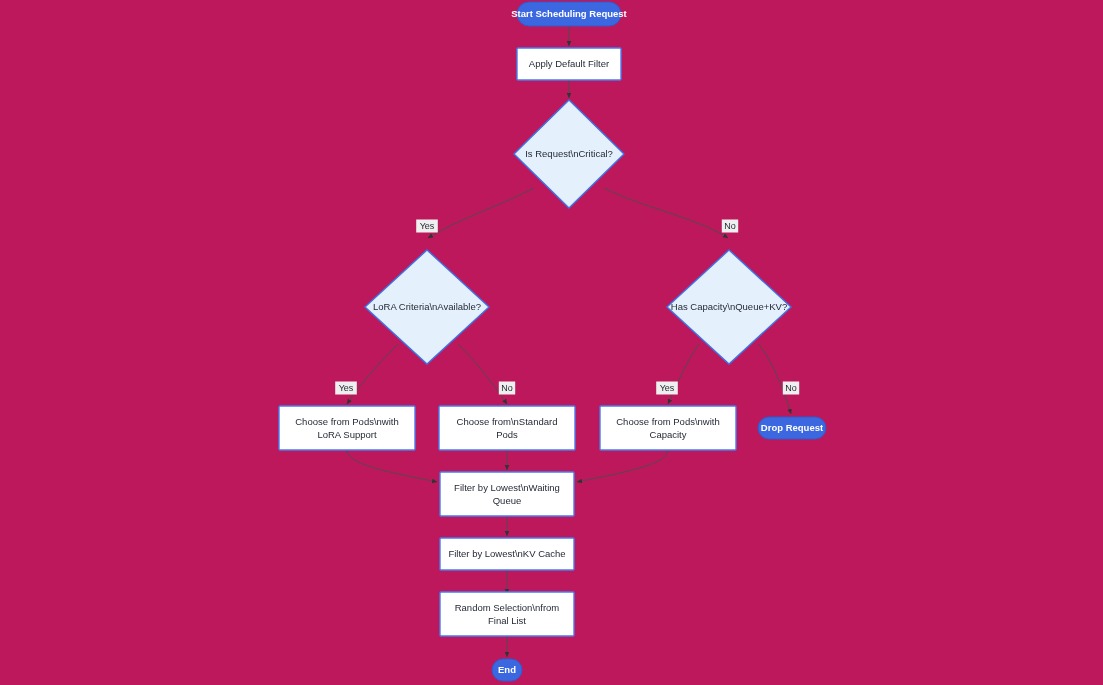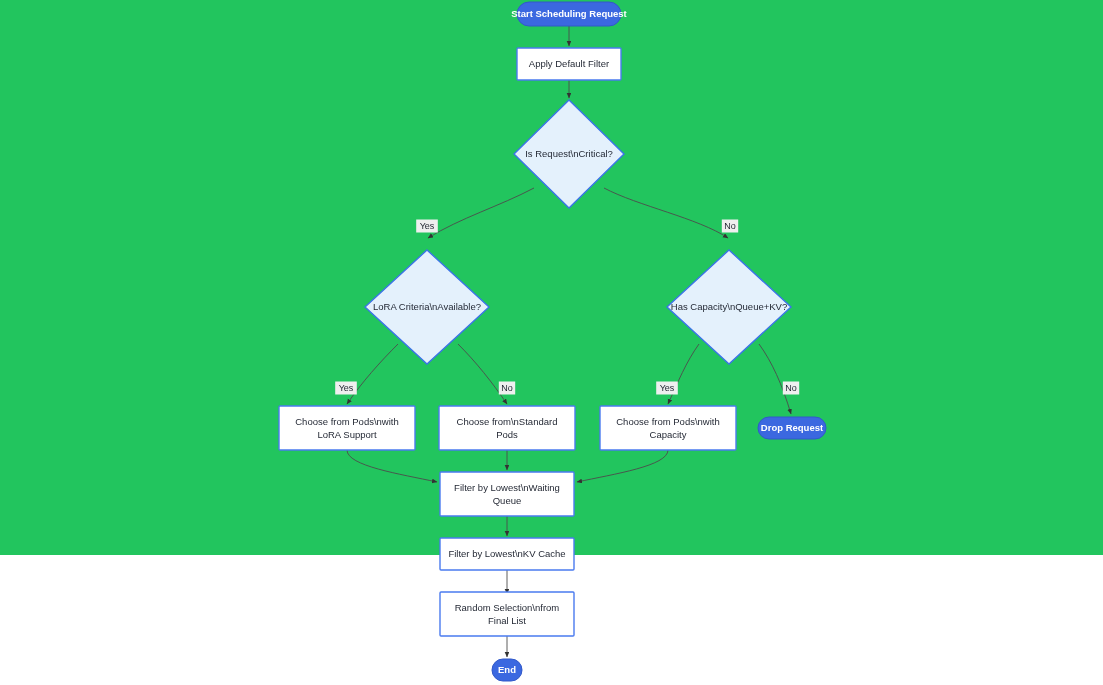--- a/index.html
+++ b/index.html
@@ -9,22 +9,22 @@
   }
   body {
     width: 1103px;
     height: 685px;
     overflow: hidden;
     font-family: "Liberation Sans", sans-serif;
   }
   #flow-root {
     position: relative;
     width: 1103px;
-    height: 555px;
-    background: #22c55e;
+    height: 685px;
+    background: #be185d;
   }
   svg#flow-svg {
     position: absolute;
     top: 0;
     left: 0;
     width: 1103px;
     height: 685px;
     display: block;
   }
   .node-shape-terminal { fill: #3b68e0; stroke: #3259c9; stroke-width: 1; }

